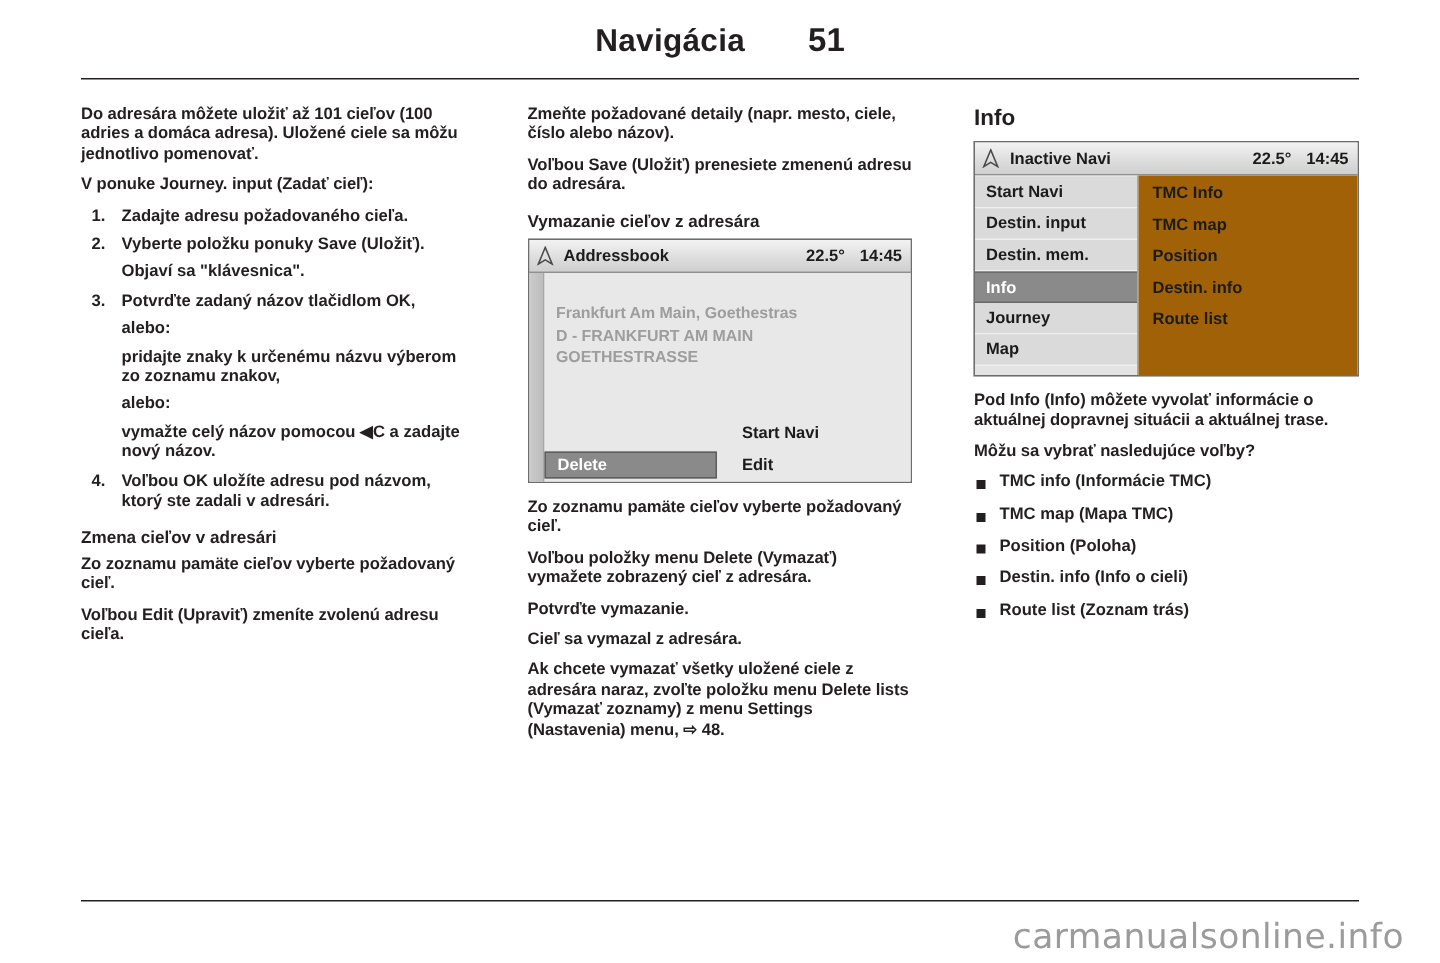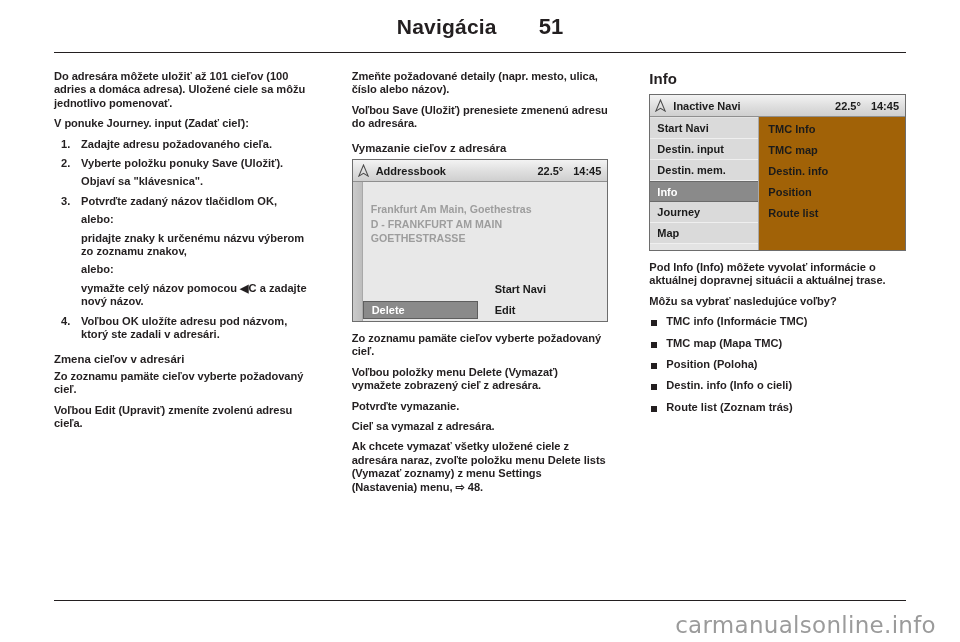--- a/index.html
+++ b/index.html
@@ -308,21 +308,21 @@
         <span>Voľbou OK uložíte adresu pod názvom, ktorý ste zadali v adresári.</span>
       </li>
     </ol>
 
     <div class="h3">Zmena cieľov v adresári</div>
     <p>Zo zoznamu pamäte cieľov vyberte požadovaný cieľ.</p>
     <p>Voľbou Edit (Upraviť) zmeníte zvolenú adresu cieľa.</p>
   </div>
 
   <div class="col">
-    <p>Zmeňte požadované detaily (napr. mesto, ulica, číslo alebo názov).</p>
+    <p>Zmeňte požadované detaily (napr. mesto, ciele, číslo alebo názov).</p>
     <p>Voľbou Save (Uložiť) prenesiete zmenenú adresu do adresára.</p>
     <div class="h3">Vymazanie cieľov z adresára</div>
 
     <div class="screen">
       <div class="screen-title">
         <svg class="nav-arrow" viewBox="0 0 14 14">
           <polygon points="7,1 12,13 7,10 2,13" fill="none" stroke="#4a4a4a" stroke-width="1.1"></polygon>
         </svg>
         <span class="st-label">Addressbook</span>
         <span class="st-spacer"></span>
@@ -368,22 +368,22 @@
             <div class="nav-item">Start Navi</div>
             <div class="nav-item">Destin. input</div>
             <div class="nav-item">Destin. mem.</div>
             <div class="nav-item sel">Info</div>
             <div class="nav-item">Journey</div>
             <div class="nav-item">Map</div>
           </div>
           <div class="nav-sub">
             <div class="nav-sub-item">TMC Info</div>
             <div class="nav-sub-item">TMC map</div>
+            <div class="nav-sub-item">Position</div>
             <div class="nav-sub-item">Destin. info</div>
-            <div class="nav-sub-item">Position</div>
             <div class="nav-sub-item">Route list</div>
           </div>
         </div>
       </div>
     </div>
 
     <p>Pod Info (Info) môžete vyvolať informácie o aktuálnej dopravnej situácii a aktuálnej trase.</p>
     <p>Môžu sa vybrať nasledujúce voľby?</p>
 
     <ul class="bullets">

